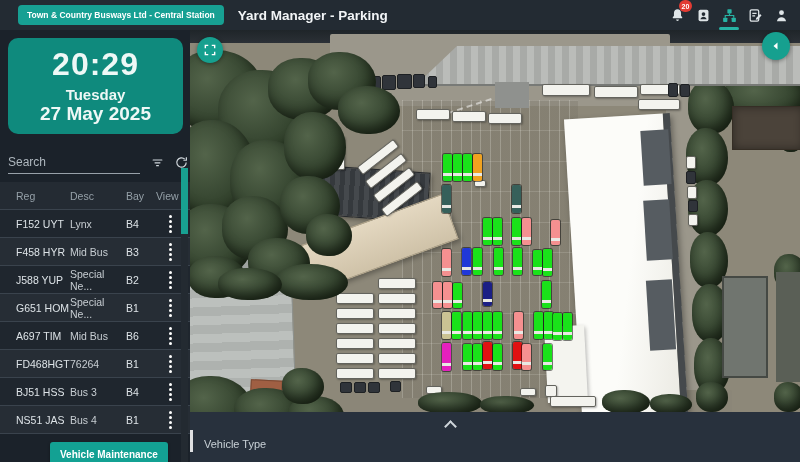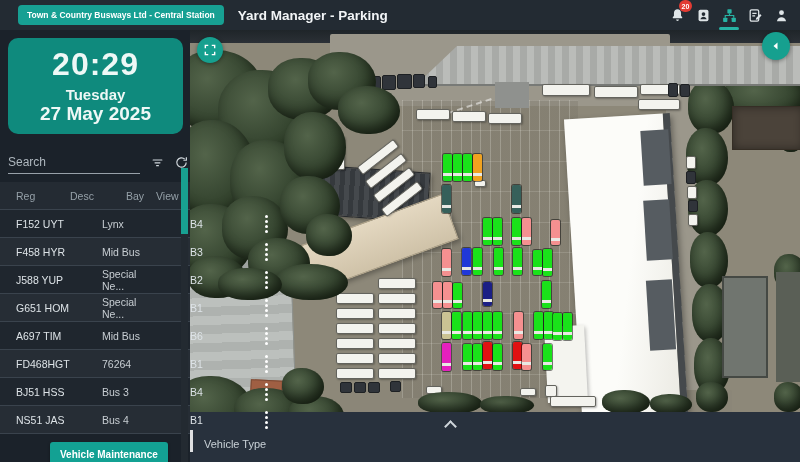--- a/index.html
+++ b/index.html
@@ -30,21 +30,21 @@
   .clock-date { font-size:19px; font-weight:bold; line-height:22px; }
   .search-row { position:relative; margin:16px 8px 0 8px; height:24px; display:flex; align-items:flex-end; }
   .search-input { background:transparent; border:none; outline:none; border-bottom:1px solid #98a1a9;
     color:#dfe5e8; font-family:inherit; font-size:12px; width:132px; padding:2px 0 4px; }
   .search-input::placeholder { color:#aeb7be; }
   .search-icons { display:flex; gap:9px; margin-left:10px; }
   .vtable { margin-top:8px; }
   .thead, .trow { display:grid; grid-template-columns:54px 56px 30px 34px; align-items:center;
     padding-left:16px; height:28px; }
   .thead { color:#95a0a8; font-size:10.5px; background:#242b33; border-bottom:1px solid #3a434d; }
-  .trow { font-size:10.5px; color:#dde3e7; border-bottom:1px solid #3a434d; cursor:pointer;gap:32px; }
+  .trow { font-size:10.5px; color:#dde3e7; border-bottom:1px solid #3a434d; cursor:pointer; }
   .trow:nth-child(odd) { background:#1f262e; }
   .trow:nth-child(even) { background:#262d35; }
   .trow .desc { color:#c7cdd2; }
   .dots { display:flex; flex-direction:column; align-items:center; gap:2px; width:20px;
     margin-left:4px; cursor:pointer; }
   .dots i { width:3px; height:3px; border-radius:50%; background:#fff; }
   .scroll-track { position:absolute; right:2px; top:138px; bottom:0; width:7px; background:#232a31; }
   .scroll-thumb { position:absolute; right:2px; top:138px; width:7px; height:66px; background:#18a091; }
   .maint-btn { position:absolute; left:50px; bottom:-5px; background:#13a193; color:#fff;
     border:none; border-radius:3px; font-family:inherit; font-size:10px; font-weight:bold;

